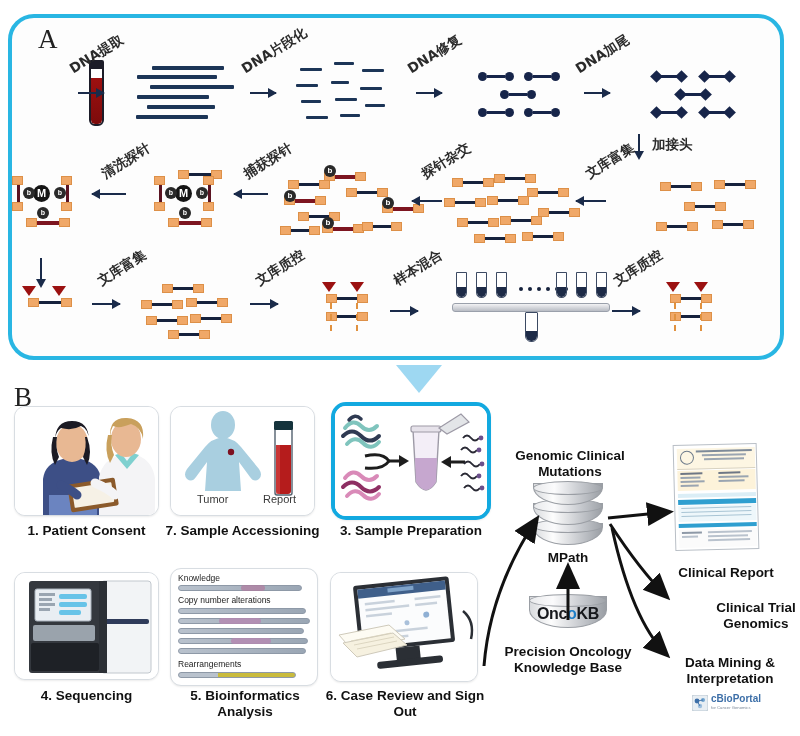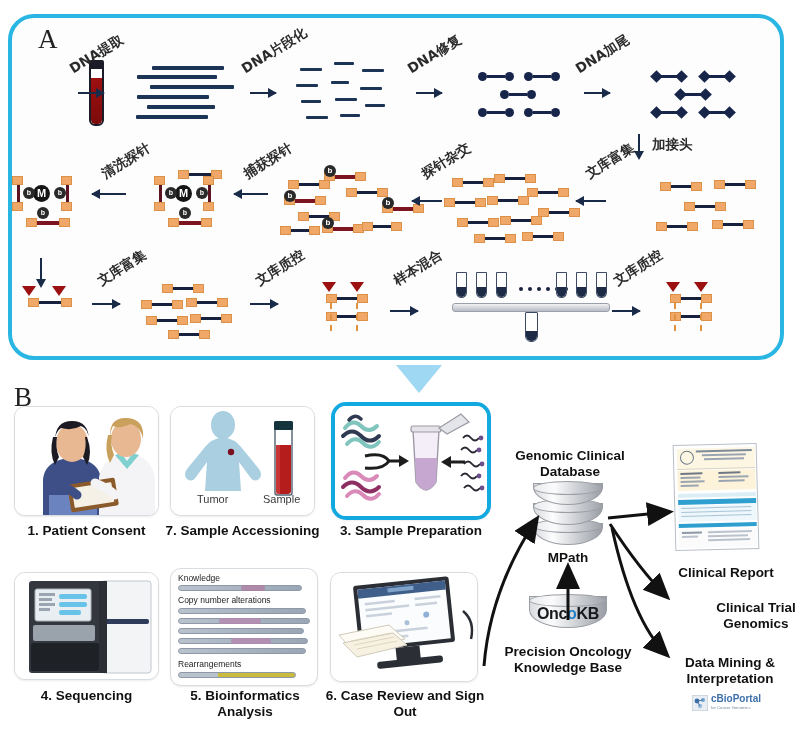--- a/index.html
+++ b/index.html
@@ -566,21 +566,21 @@
     <ellipse cx="52" cy="18" rx="12" ry="14" fill="#a9cfe0"></ellipse>
     <path d="M52 30 Q40 32 34 40 L16 62 Q12 68 16 72 Q21 76 25 70 L36 55 L34 84 L70 84 L68 55 L79 70 Q83 76 88 72 Q92 68 88 62 L70 40 Q64 32 52 30 Z" fill="#a9cfe0"></path>
     <circle cx="60" cy="45" r="3.2" fill="#7d1020"></circle>
 
     <rect x="104" y="16" width="17" height="72" rx="2" fill="#ffffff" stroke="#52606e" stroke-width="1.4"></rect>
     <rect x="103" y="14" width="19" height="9" rx="1.5" fill="#15333c"></rect>
     <path d="M105 38 L120 38 L120 84 Q120 87 117 87 L108 87 Q105 87 105 84 Z" fill="#b51c1c"></path>
     <rect x="105" y="38" width="4" height="49" fill="#d84a4a" opacity="0.55"></rect>
   </svg>
   <div class="abs" style="left:26px;top:86px;font-size:11px;color:#3a3a3a;">Tumor</div>
-  <div class="abs" style="left:92px;top:86px;font-size:11px;color:#3a3a3a;">Sample</div>
+  <div class="abs" style="left:92px;top:86px;font-size:11px;color:#3a3a3a;">Report</div>
 </div>
 <div class="caption" style="left:160px;top:523px;width:165px;">7. Sample Accessioning</div>
 
 <div class="card hl" style="left:331px;top:402px;width:160px;height:118px;">
   <svg width="152" height="110" viewBox="0 0 152 110">
     <rect x="0" y="0" width="152" height="110" fill="#ffffff"></rect>
 
     <g stroke-linecap="round" fill="none">
       <path d="M10 22 q8 -10 16 -2 q8 8 16 0" stroke="#7fc4bd" stroke-width="4"></path>
       <path d="M8 30 q9 -9 18 0 q9 9 18 0" stroke="#2f3a52" stroke-width="4"></path>
@@ -690,21 +690,21 @@
         <path d="M23 72 L63 64"></path>
         <path d="M26 76 L66 68"></path>
     </g>
 
     <path d="M132 38 Q144 48 140 66" stroke="#2b2f35" stroke-width="2.5" fill="none"></path>
   </svg>
 </div>
 <div class="caption" style="left:325px;top:688px;width:160px;"><span>6. Case Review and Sign Out</span></div>
 
 <div class="btext" style="left:495px;top:448px;width:150px;">
-  <span>Genomic Clinical</span><br><span>Database</span>
+  <span>Genomic Clinical</span><br><span>Mutations</span>
 </div>
 
 <div class="cyl" style="left:533px;top:483px;width:70px;height:64px;">
   <div class="mid" style="top:40px;height:22px;"></div>
   <div class="top" style="top:36px;"></div>
   <div class="mid" style="top:20px;height:22px;"></div>
   <div class="top" style="top:16px;"></div>
   <div class="mid" style="top:0px;height:22px;"></div>
   <div class="top" style="top:-2px;"></div>
 </div>

